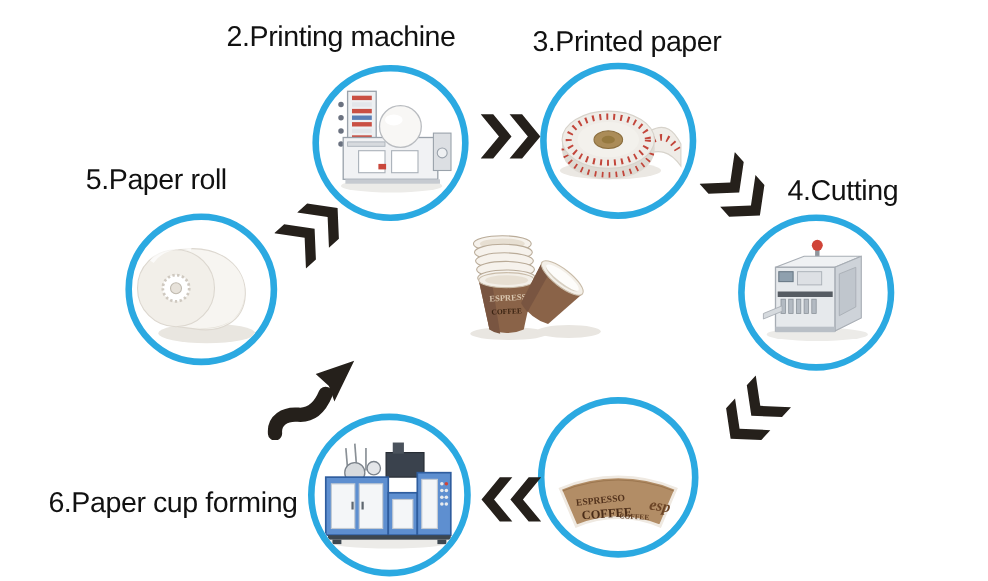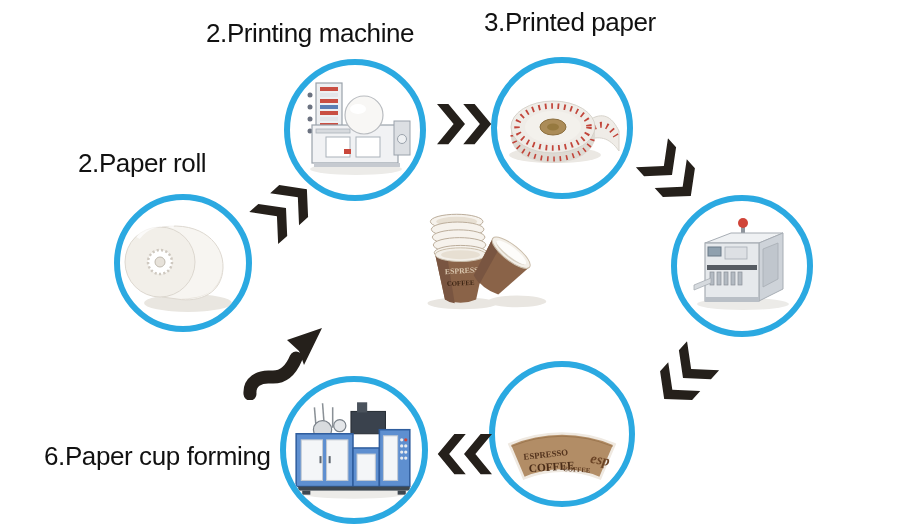--- a/index.html
+++ b/index.html
@@ -21,23 +21,24 @@
   .arrow svg { display:block; }
   .art { position:absolute; }
   .fan-word { font-family:"Liberation Serif", serif; font-weight:700; }
   .cup-word { font-family:"Liberation Serif", serif; font-weight:700; }
 </style>
 </head>
 <body>
 
 <div class="canvas">
 
-  <div class="step-label" style="left:78px;  top:148px;">2.Paper roll</div>
+  <div class="step-label" style="left:78px;  top:148px;">5.Paper roll</div>
   <div class="step-label" style="left:206px; top:18px;">2.Printing machine</div>
-  <div class="step-label" style="left:484px; top:7px;">3.Printed paper</div>
+  <div class="step-label" style="left:484px; top:22px;">3.Printed paper</div>
+  <div class="step-label" style="left:716px; top:158px;">4.Cutting</div>
   <div class="step-label" style="left:44px;  top:441px;">6.Paper cup forming</div>
 
   <div class="circle" style="left:114px; top:194px; width:138px; height:138px;">
     <svg viewBox="0 0 126 126">
       <ellipse cx="68" cy="103" rx="44" ry="9" fill="#e9e6e0"></ellipse>
       <path d="M42,27 C82,21 104,44 103,68 C102,93 80,103 57,99 L42,97 Z" fill="#f7f5f1" stroke="#ddd8d0" stroke-width="1"></path>
       <path d="M58,98 C80,102 100,91 102,70 C102,90 82,100 58,98 Z" fill="#e7e3db"></path>
       <circle cx="40" cy="62" r="35" fill="#f2efe9" stroke="#dcd7cf" stroke-width="1"></circle>
       <circle cx="40" cy="62" r="12" fill="#ffffff" stroke="#cfc9c0" stroke-width="2.5" stroke-dasharray="2.2 2.2"></circle>
       <circle cx="40" cy="62" r="5" fill="#e7e2da" stroke="#bfb9ae" stroke-width="1"></circle>

